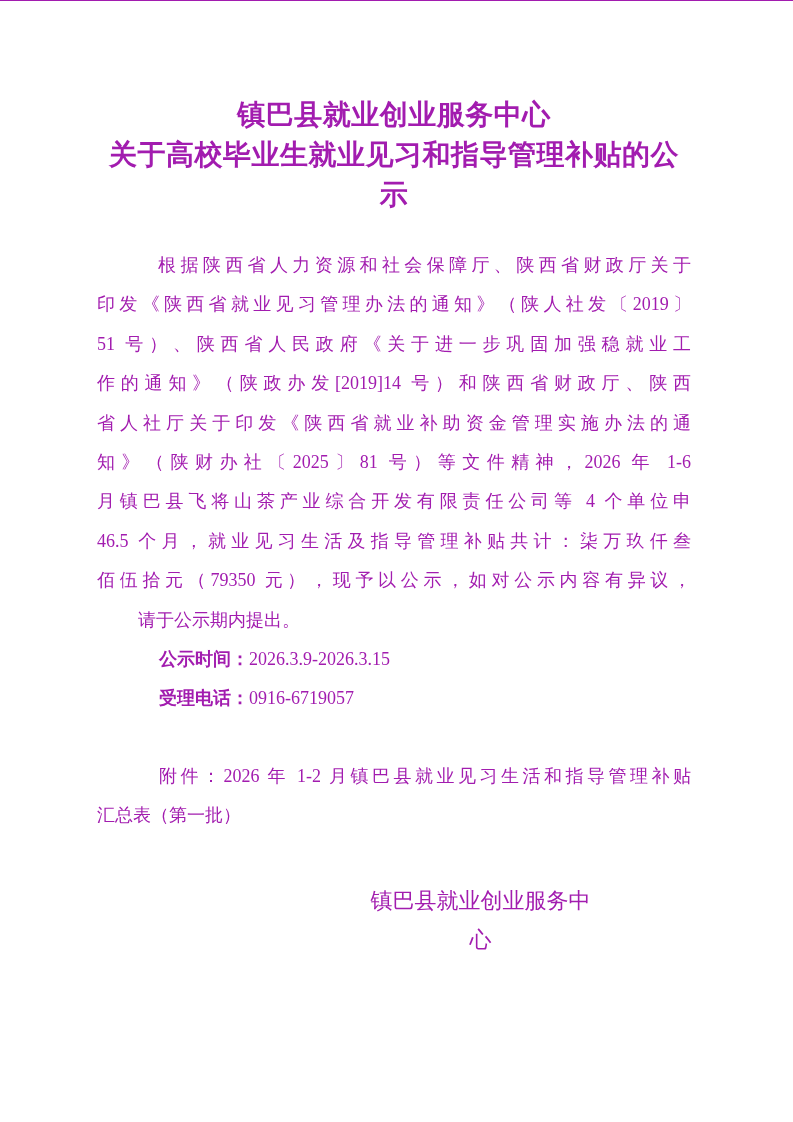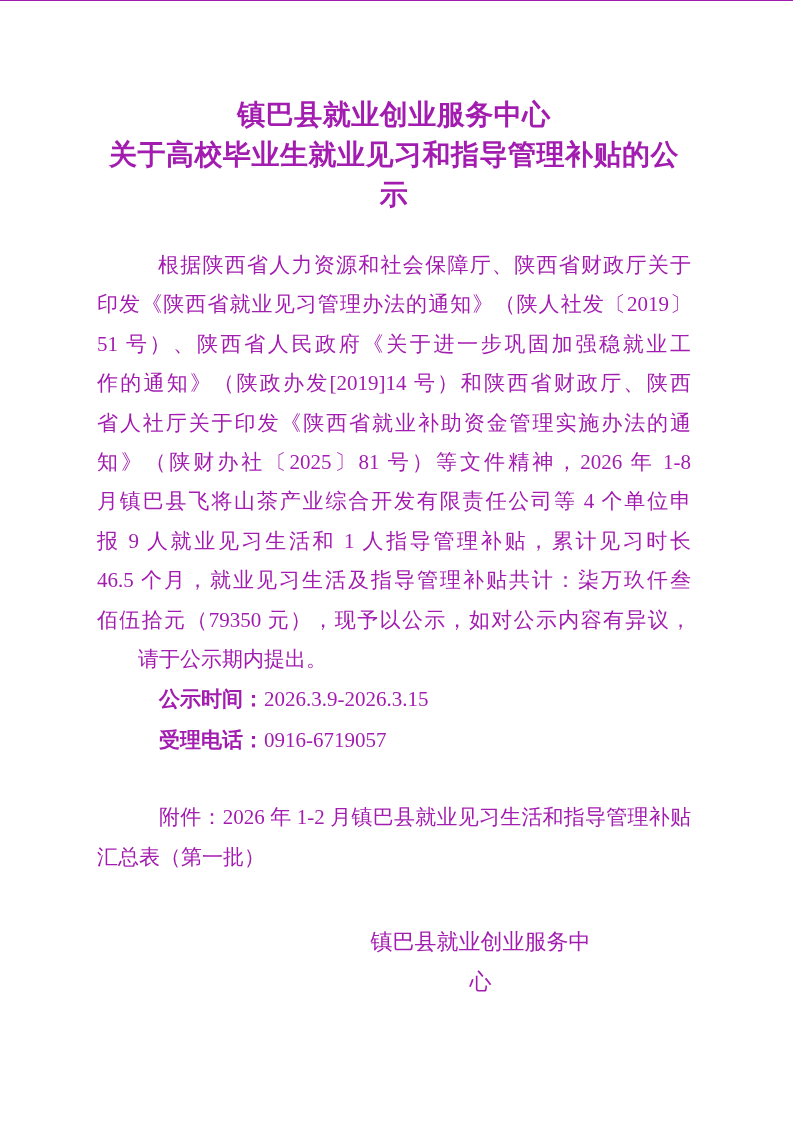--- a/index.html
+++ b/index.html
@@ -25,21 +25,21 @@
     font-family: "Liberation Sans", "DejaVu Sans", sans-serif;
     font-weight: 700;
     font-size: 28px;
     line-height: 40px;
     letter-spacing: 0.5px;
   }
   .para { margin-top: 31px; }
   .para .line,
   .info-line,
   .attach .line {
-    font-size: 21px;
+    font-size: 18px;
     line-height: 39.4px;
     white-space: normal;
   }
   .para .line {
     text-align: justify;
     text-align-last: justify;
   }
   .para .line:first-child { text-indent: 61px; }
   .para .line:last-child  { text-align-last: left; margin-left: 41px; }
   .info-line { padding-left: 62px; }
@@ -73,23 +73,22 @@
       <div>关于高校毕业生就业见习和指导管理补贴的公示</div>
     </div>
 
     <div class="para">
 
     <div class="line">根据陕西省人力资源和社会保障厅、陕西省财政厅关于</div>
         <div class="line">印发《陕西省就业见习管理办法的通知》（陕人社发〔2019〕</div>
         <div class="line">51 号）、陕西省人民政府《关于进一步巩固加强稳就业工</div>
         <div class="line">作的通知》（陕政办发[2019]14 号）和陕西省财政厅、陕西</div>
         <div class="line">省人社厅关于印发《陕西省就业补助资金管理实施办法的通</div>
-        <div class="line">知》（陕财办社〔2025〕81 号）等文件精神，2026 年 1-8</div>
+        <div class="line">知》（陕财办社〔2025〕81 号）等文件精神，2026 年 1-6</div>
         <div class="line">月镇巴县飞将山茶产业综合开发有限责任公司等 4 个单位申</div>
-        <div class="line">报 9 人就业见习生活和 1 人指导管理补贴，累计见习时长</div>
         <div class="line">46.5 个月，就业见习生活及指导管理补贴共计：柒万玖仟叁</div>
         <div class="line">佰伍拾元（79350 元），现予以公示，如对公示内容有异议，</div>
         <div class="line">请于公示期内提出。</div>
       </div>
 
     <div class="info-line">
       <span class="info-label">公示时间：</span><span>2026.3.9-2026.3.15</span>
     </div>
 
     <div class="info-line">

